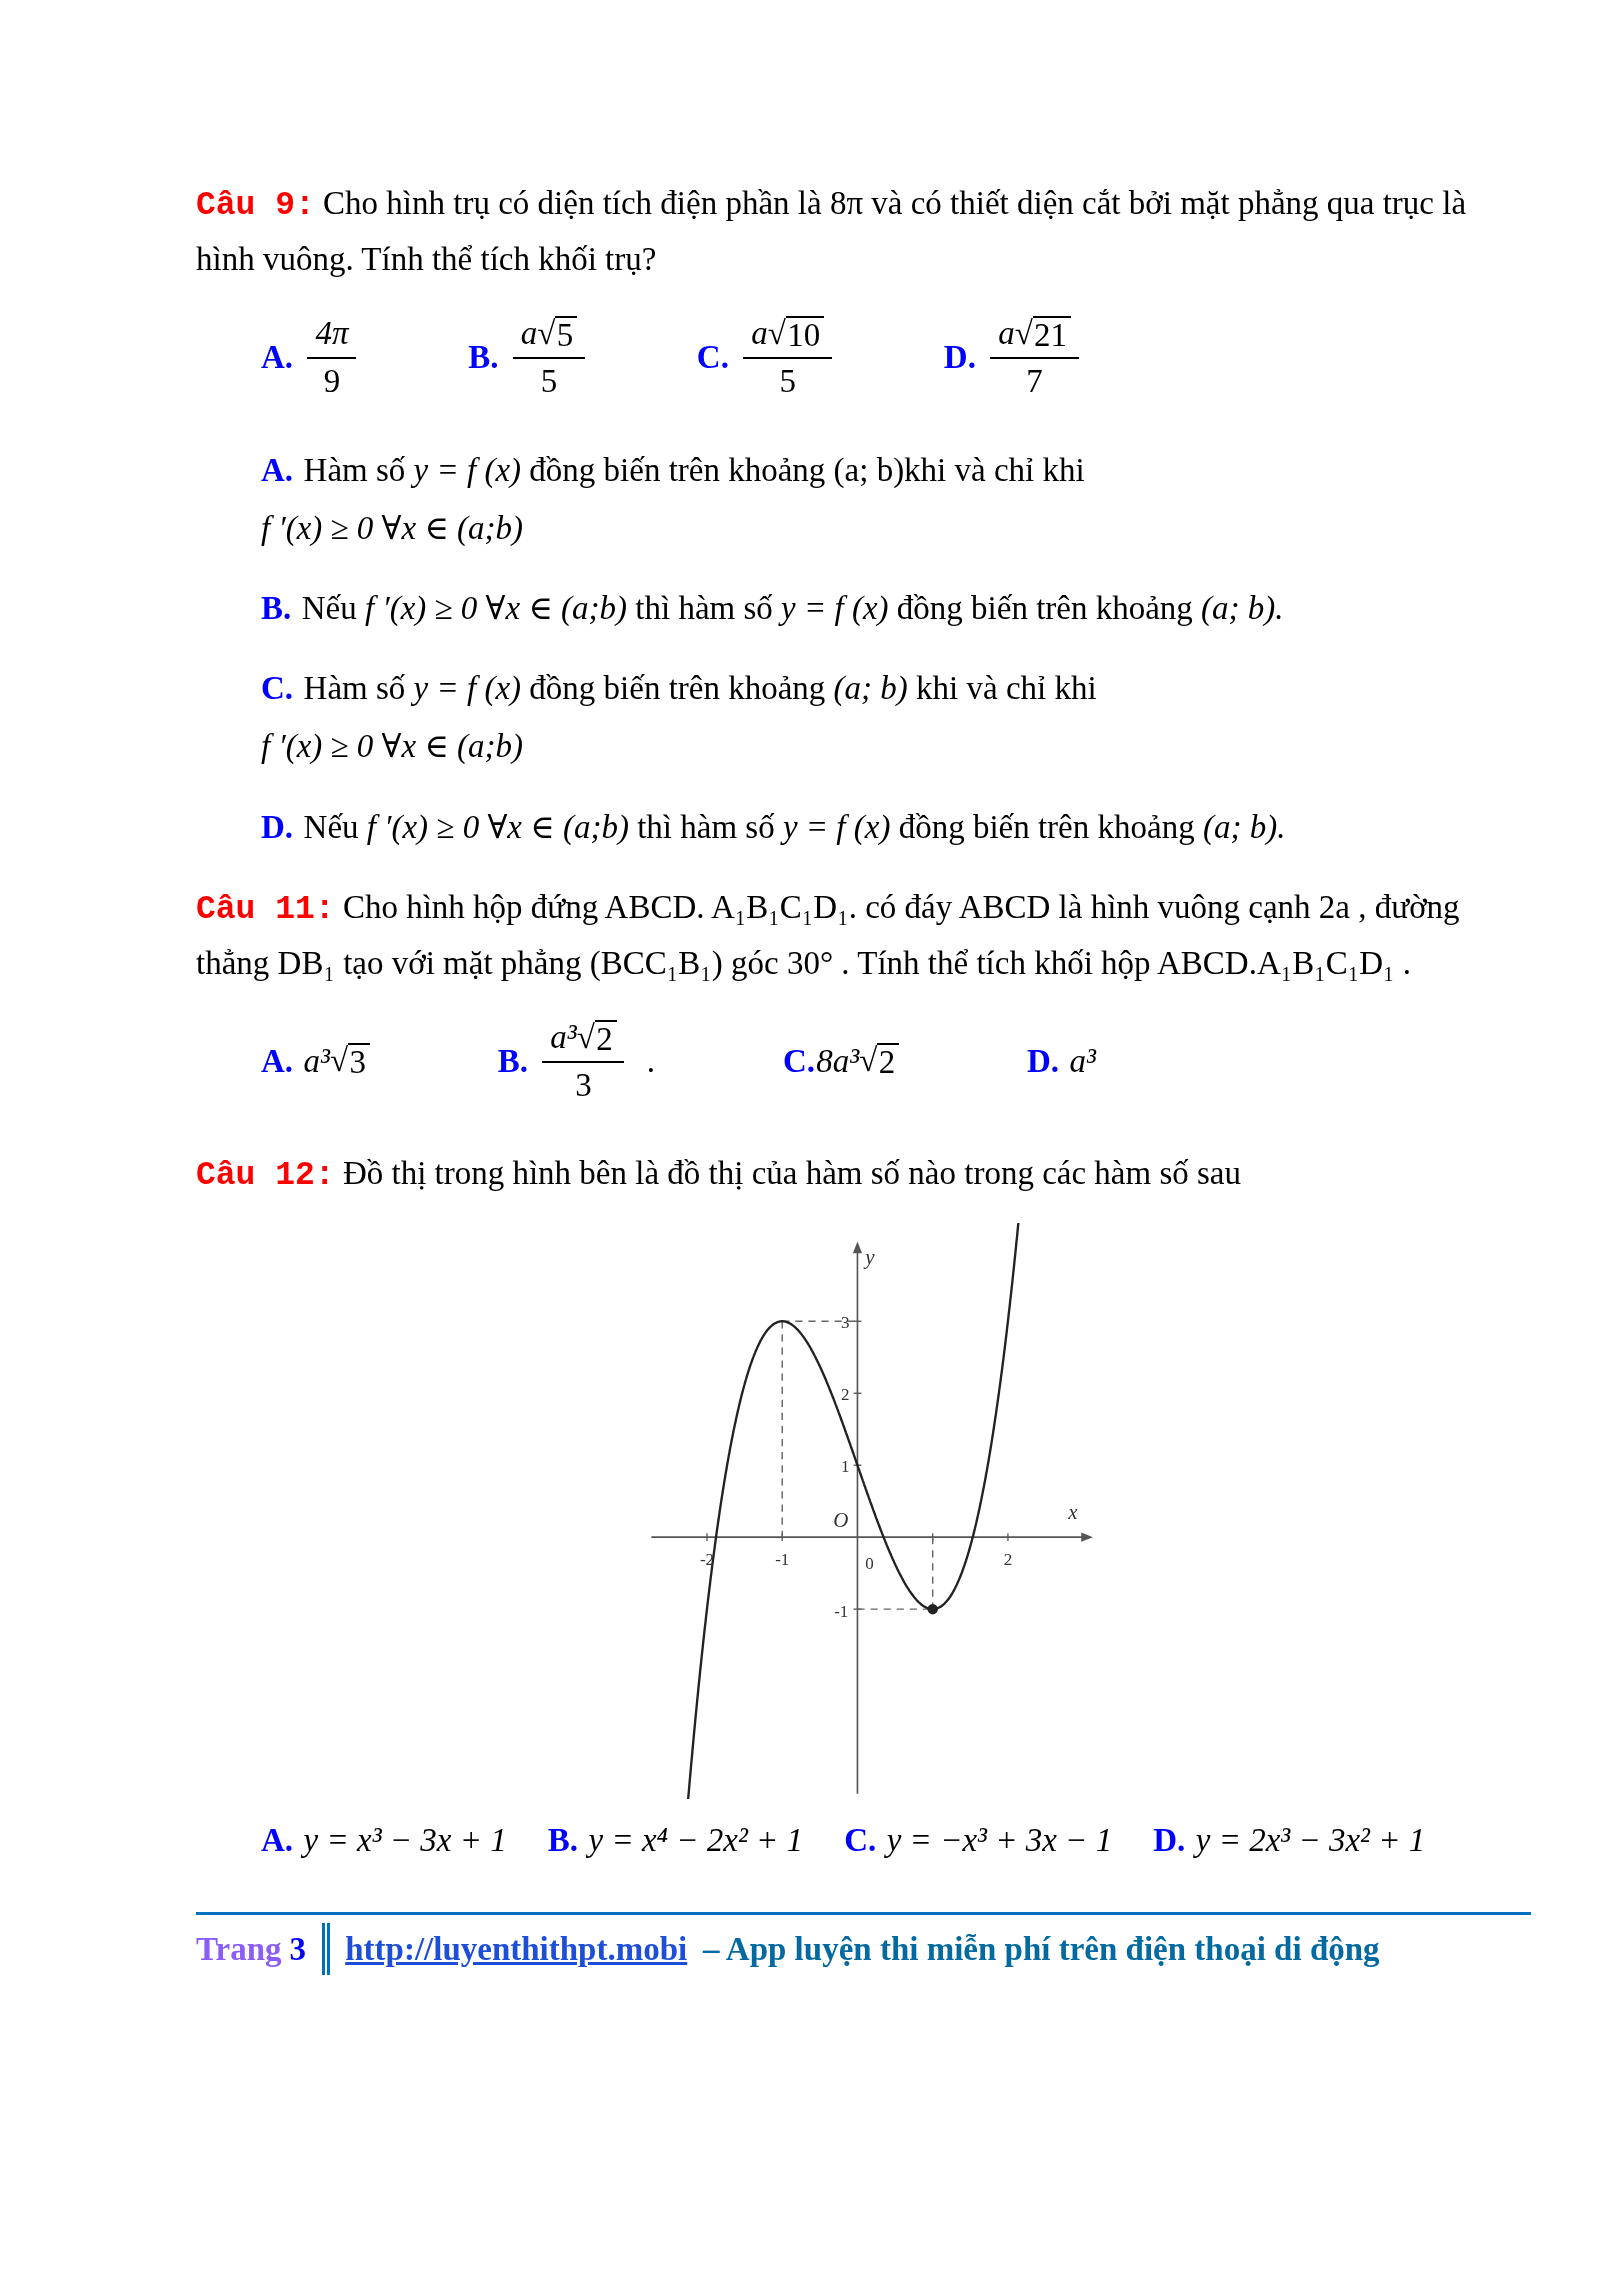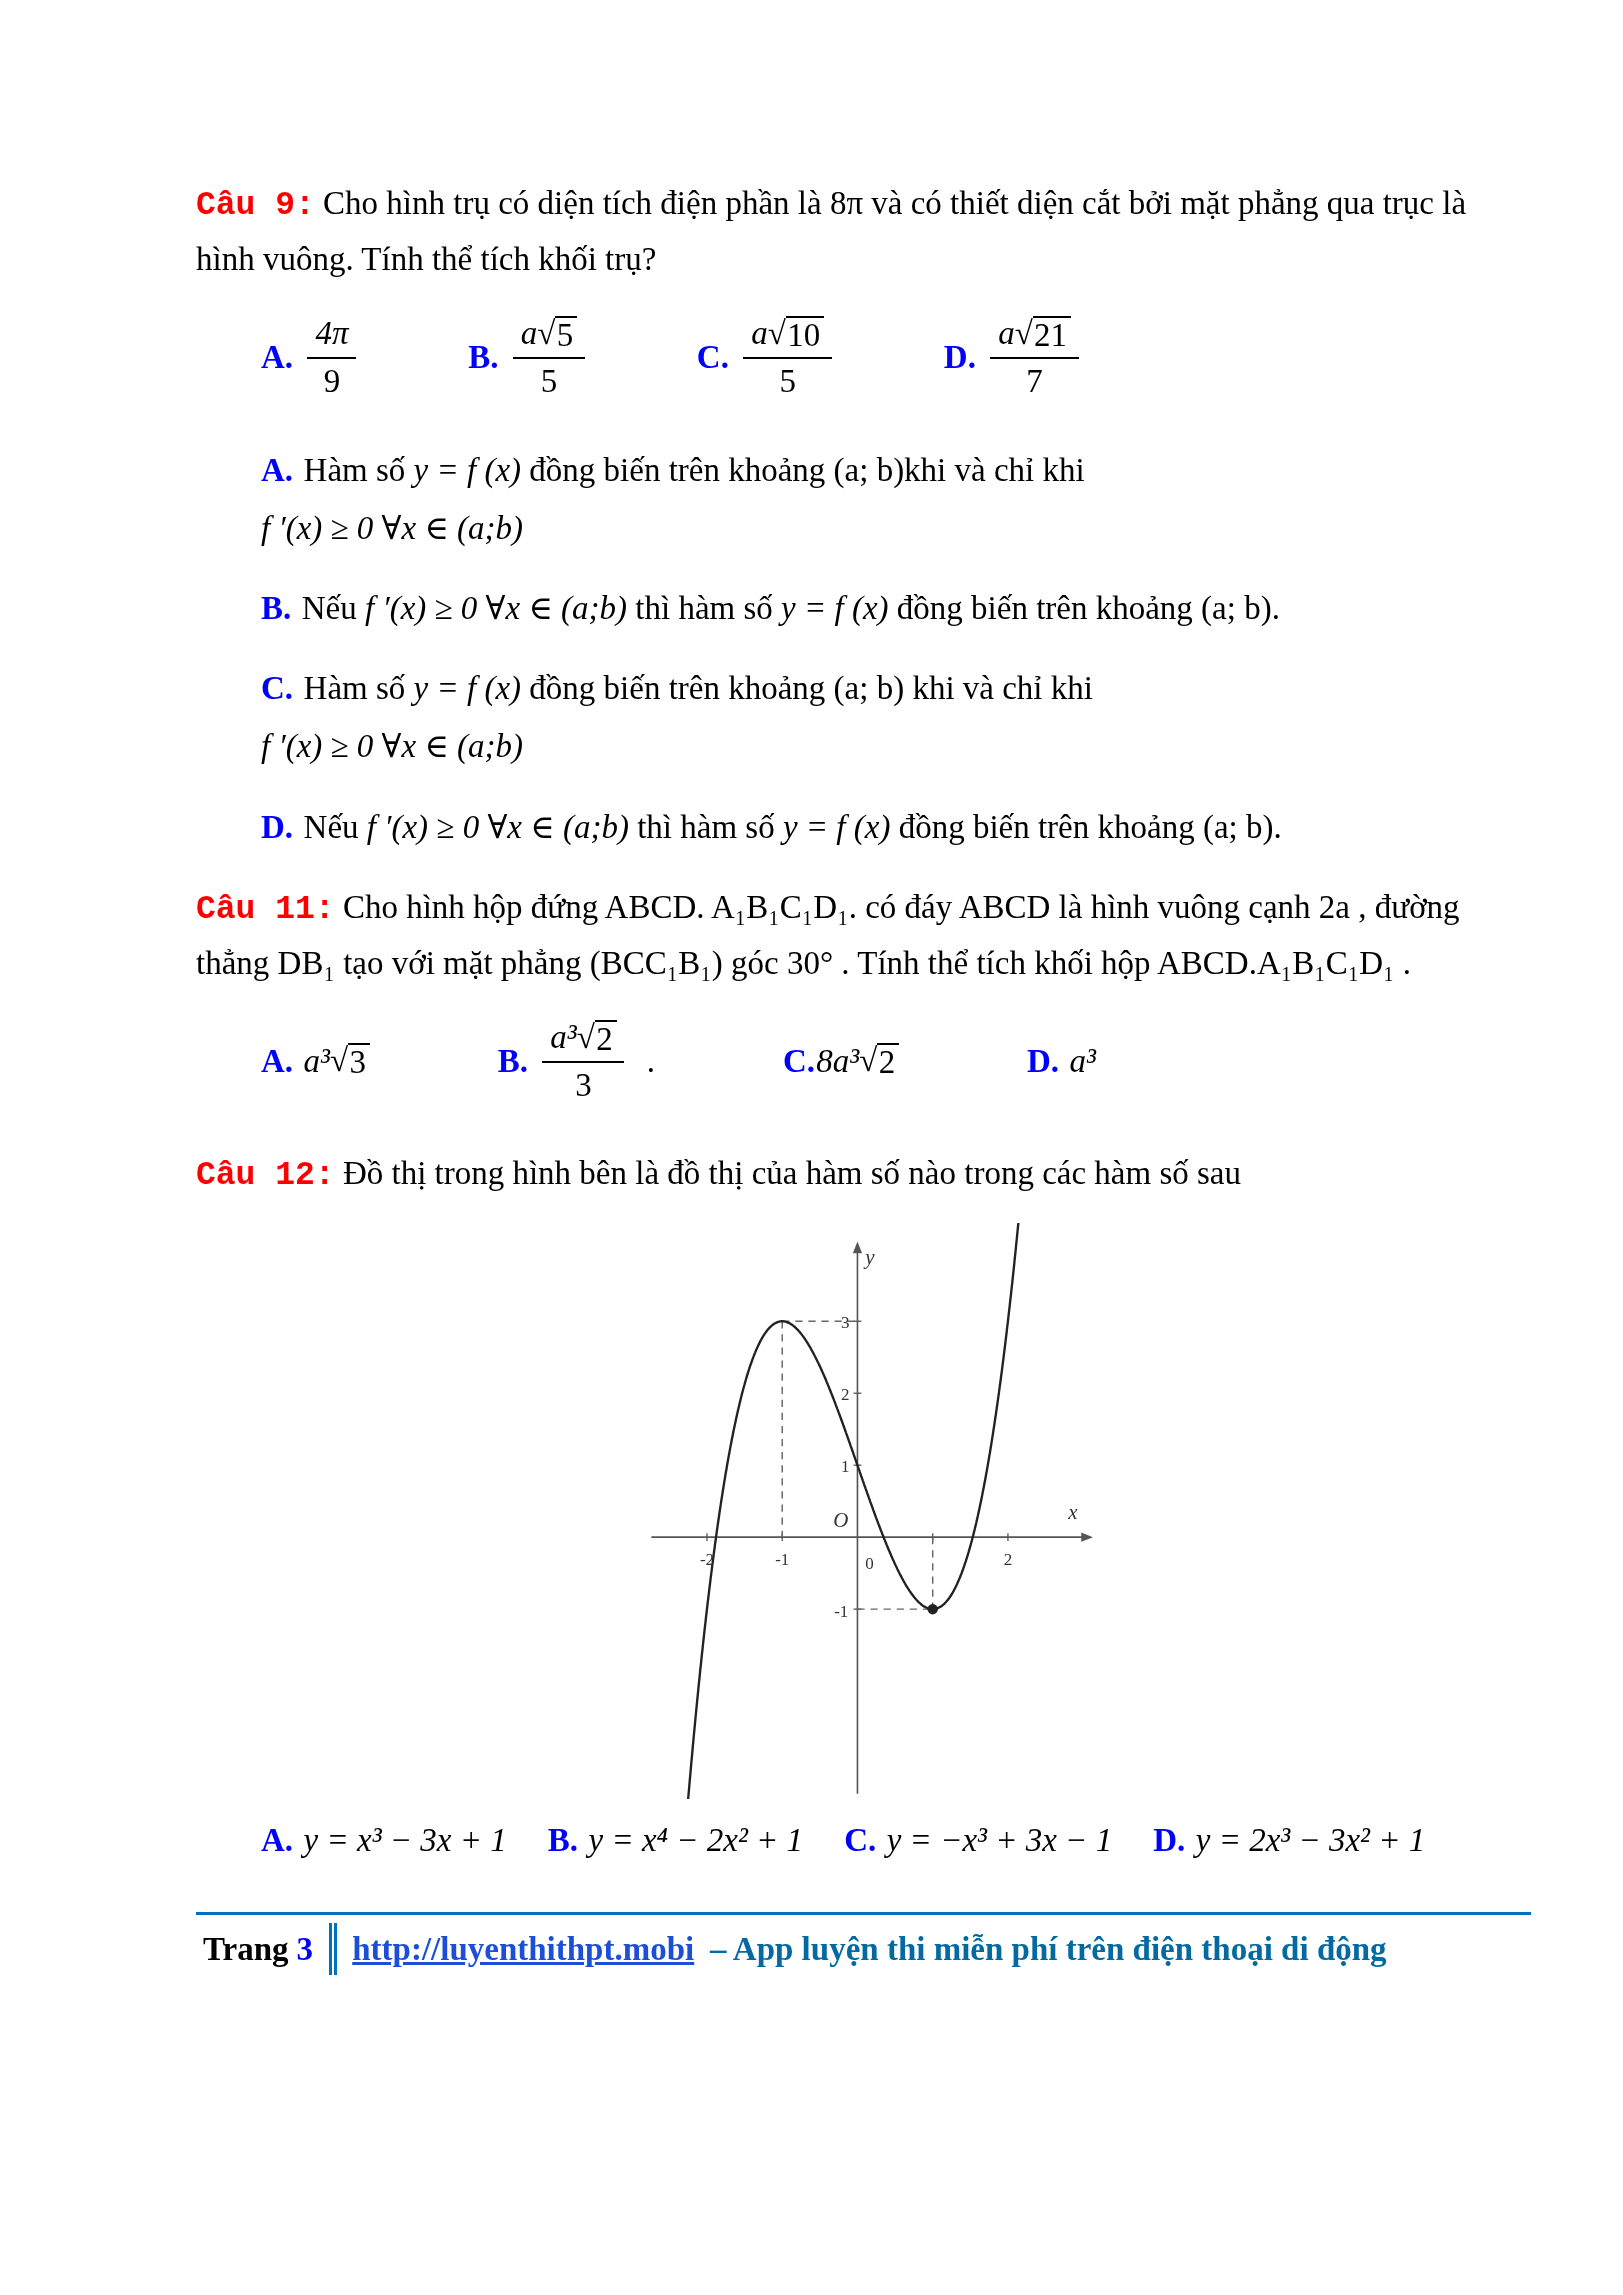--- a/index.html
+++ b/index.html
@@ -7,21 +7,21 @@
   body {
     width: 1623px; height: 2295px; background: #ffffff; color: #000;
     font-family: "Liberation Serif", "DejaVu Serif", serif;
     font-size: 33px; line-height: 1.6;
   }
   .doc { padding: 177px 92px 0 196px; }
 
   .qlabel { color: #ff0000; font-weight: bold; font-family: Liberation Mono, monospace; }
   .letter { color: #0000ff; font-weight: bold; margin-right: 10.5px; }
   .qtext  { margin: 0 0 19.6px 0; }
-  .it { }
+  .it { font-style: italic; }
   .math { font-style: italic; white-space: nowrap; text-align: right; }
 
   
   .frac { display: inline-flex; flex-direction: column; vertical-align: middle;
           text-align: center; line-height: 1.15; margin: 0 3.9px; }
   .frac .num { border-bottom: 2.6px solid #000; padding: 0 7.9px 3.9px; }
   .frac .den { padding-top: 3.9px; }
 
   
   .sqrt { display: inline-flex; align-items: flex-start; font-style: normal; white-space: nowrap; }
@@ -48,21 +48,21 @@
   .dash  { stroke: #666; stroke-width: 2.2; stroke-dasharray: 11 9; fill: none; }
   .curve { stroke: #222; stroke-width: 3.6; fill: none; }
   .axlbl { font-family: "Liberation Serif", serif; font-size: 32px; fill: #333; }
   .ticklbl { font-family: "Liberation Serif", serif; font-size: 26px; fill: #333; }
   .svgit { font-style: italic; }
 
   
   .footer { margin-top: 36px; border-top: 3.9px solid #0070c0; display: flex;
             align-items: center; gap: 15.7px; padding-top: 7.9px;
             font-weight: bold; font-size: 33px; }
-  .footer .page-word { color: #000000; margin-left: 7px; }
+  .footer .page-word { color: #8b5cf6; }
   .footer .page-num  { color: #0000ff; margin-left: 7.9px; }
   .vbar { align-self: stretch; width: 7.9px; border-left: 3.3px solid #0070c0; border-right: 3.3px solid #0070c0; }
   .footer a, .footer .link { color: #1d4ed8; text-decoration: underline; cursor: pointer; }
   .footer .tagline { color: #0369a1; }
 </style>
 </head>
 <body>
 
 <div class="doc">
 

